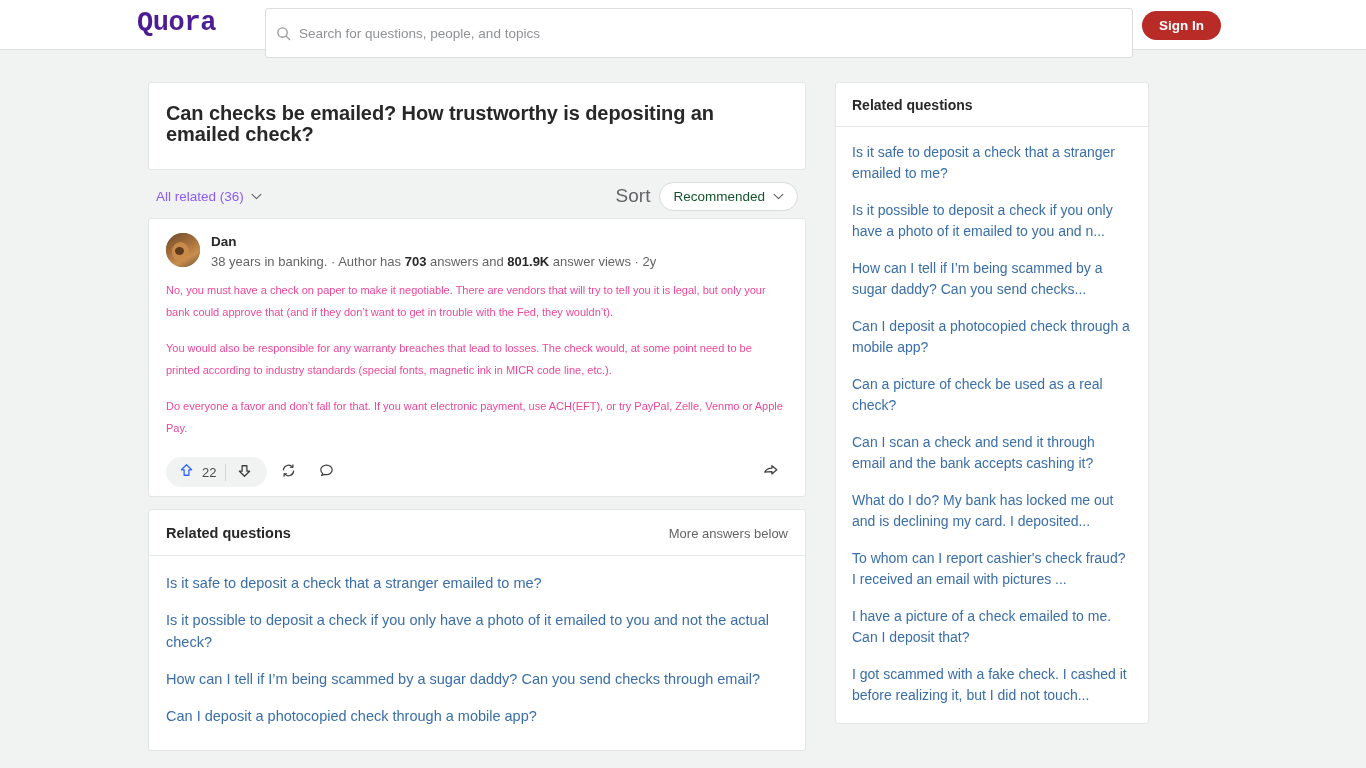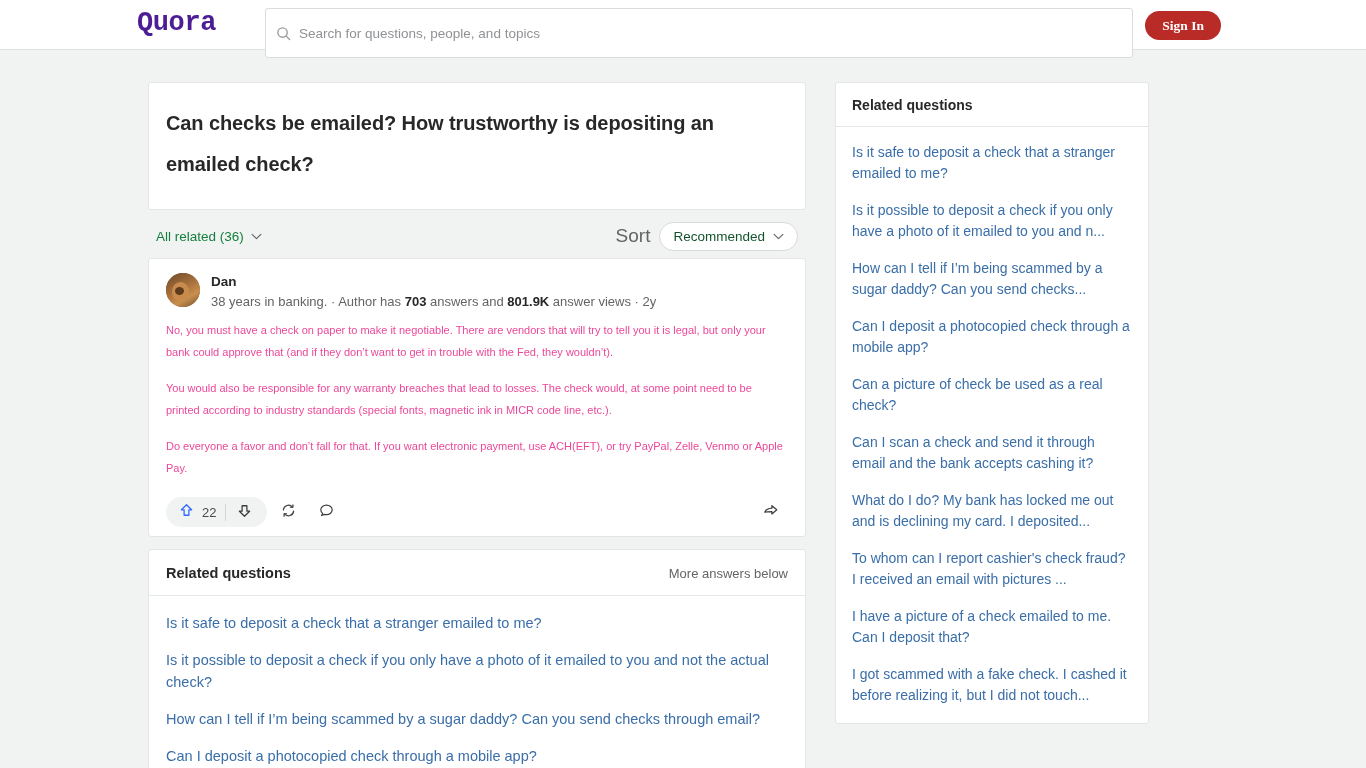--- a/index.html
+++ b/index.html
@@ -57,21 +57,21 @@
   .signin-btn {
     position: absolute;
     right: 145px;
     top: 11px;
     height: 29px;
     padding: 0 17px;
     background: #b92b27;
     color: #fff;
     border: none;
     border-radius: 15px;
-    font-family: Liberation Serif, serif;
+    font-family: Liberation Sans, sans-serif;
     font-size: 13.5px;
     font-weight: bold;
     cursor: pointer;
     line-height: 29px;
   }
 
   
   .page {
     position: relative;
     width: 1366px;
@@ -95,39 +95,39 @@
     border: 1px solid #e4e5e7;
     border-radius: 3px;
   }
 
   
   .question-card { padding: 20px 17px 24px 17px; }
   .question-title {
     font-size: 20px;
     font-weight: bold;
     color: #282829;
-    line-height: 41px;
+    line-height: 21px;
     letter-spacing: -0.1px;
   }
 
   
   .filter-row {
     display: flex;
     align-items: center;
     justify-content: space-between;
     height: 44px;
     padding: 0 8px 0 8px;
     margin-top: 4px;
   }
   .all-related {
     display: flex;
     align-items: center;
     gap: 7px;
     font-size: 13.5px;
-    color: #15803d;
+    color: #8b5cf6;
     cursor: pointer;
   }
   .sort-group { display: flex; align-items: center; gap: 9px; }
   .sort-label { font-size: 19px; color: #636466; }
   .sort-pill {
     display: flex;
     align-items: center;
     gap: 8px;
     border: 1px solid #d8d9da;
     border-radius: 16px;

